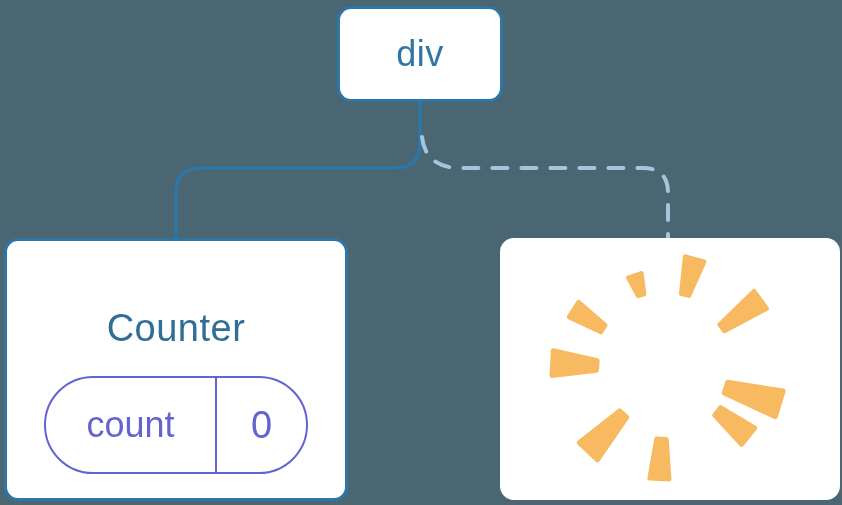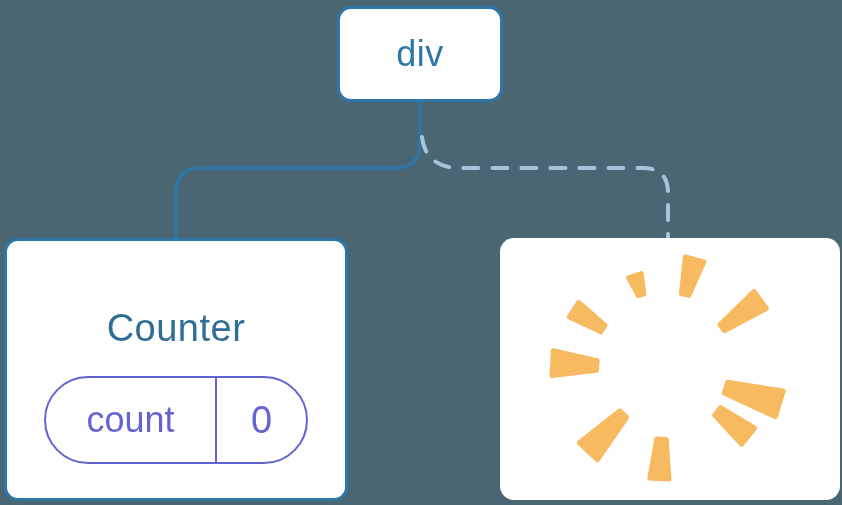--- a/index.html
+++ b/index.html
@@ -71,21 +71,21 @@
   }
   .counter-title{
     color:var(--counter-title);
     font-size:38px;
     font-weight:500;
     letter-spacing:.5px;
     line-height:44px;
   }
   .state-pill{
     margin-top:26px;
-    width:264px; height:88px;
+    width:264px; height:98px;
     border:2.5px solid var(--state-accent);
     border-radius:60px;
     display:flex;
     overflow:hidden;
     color:var(--state-accent);
   }
   .state-key-cell{
     flex:0 0 171px;
     border-right:2.5px solid var(--state-accent);
     display:flex; align-items:center; justify-content:center;

